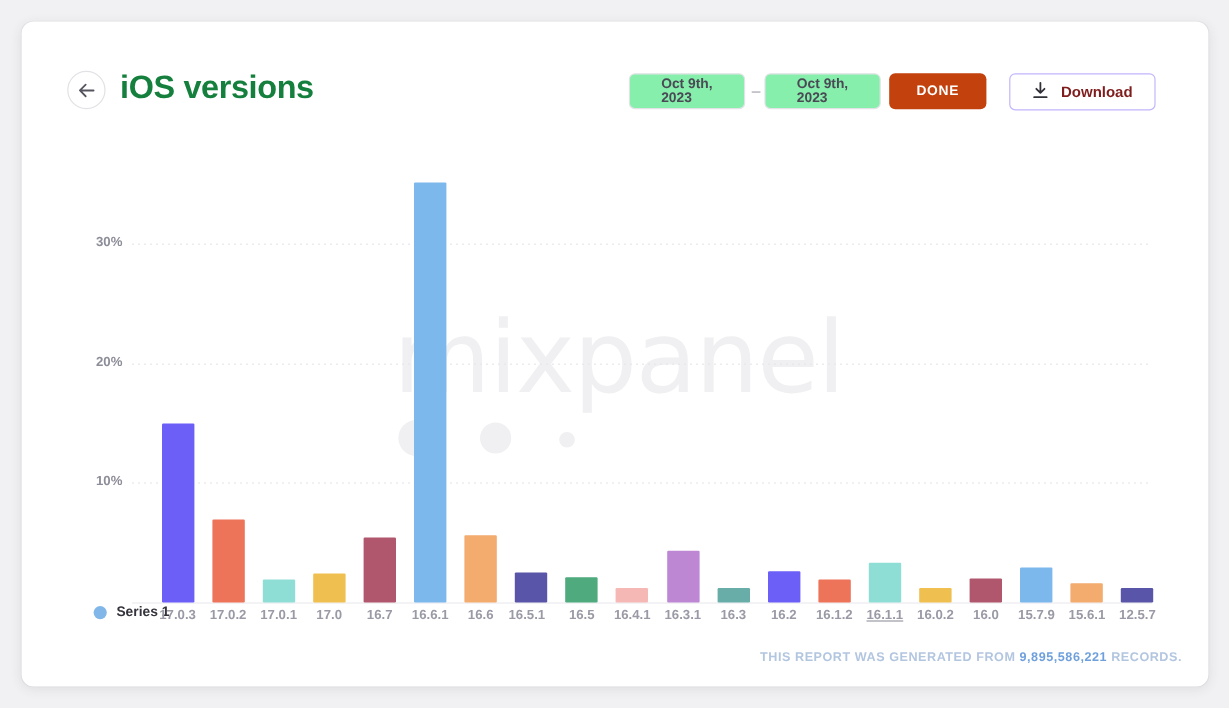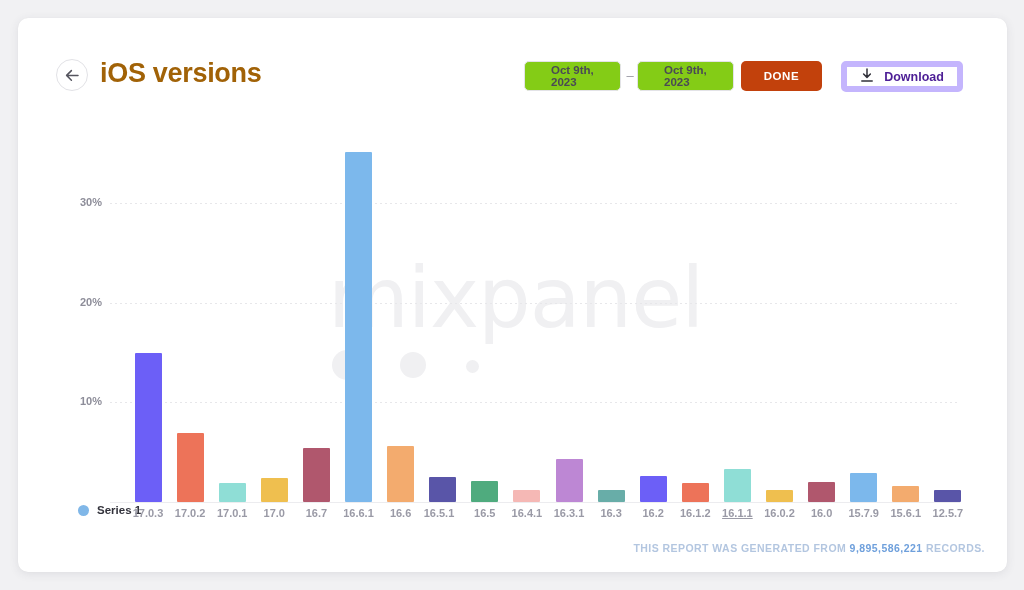--- a/index.html
+++ b/index.html
@@ -30,30 +30,30 @@
     border-radius: 50%;
     border: 1px solid #e2e2e6;
     background: #fff;
     display: flex; align-items: center; justify-content: center;
     cursor: pointer;
   }
   #back-btn svg { display: block; }
   #page-title {
     position: absolute; left: 82px; top: 40px;
     font-size: 27px; font-weight: bold;
-    color: #a16207;
+    color: #15803d;
     letter-spacing: -0.3px;
     white-space: nowrap;
   }
   .date-box {
     position: absolute; top: 43px;
     height: 30px;
     border: 1px solid #e3e3e7;
     border-radius: 5px;
-    background: #84cc16;
+    background: #86efac;
     display: flex; align-items: center; justify-content: center;
     font-size: 11.5px; font-weight: bold; color: #4a4a55;
     cursor: pointer;
     padding: 0 26px;
   }
   #date-start { left: 506px; width: 97px; }
   #date-end   { left: 619px; width: 97px; }
   #date-dash {
     position: absolute; left: 605px; top: 50px;
     width: 14px; text-align: center;
@@ -66,26 +66,26 @@
     background: #c2410c;
     color: #fff;
     font-size: 11.5px; font-weight: bold; letter-spacing: 0.6px;
     font-family: "Liberation Sans", sans-serif;
     display: flex; align-items: center; justify-content: center;
     cursor: pointer;
   }
   #download-btn {
     position: absolute; left: 823px; top: 43px;
     width: 122px; height: 31px;
-    border: 6px solid #c4b5fd;
+    border: 1px solid #c4b5fd;
     border-radius: 5px;
     background: #fff;
     display: flex; align-items: center; justify-content: center;
     gap: 10px;
-    font-size: 12.5px; font-weight: bold; color: #4c1d95;
+    font-size: 12.5px; font-weight: bold; color: #7f1d1d;
     cursor: pointer;
   }
 
   
   #chart-area {
     position: absolute;
     left: 0; top: 92px;
     width: 989px; height: 462px;
   }
   #watermark {

